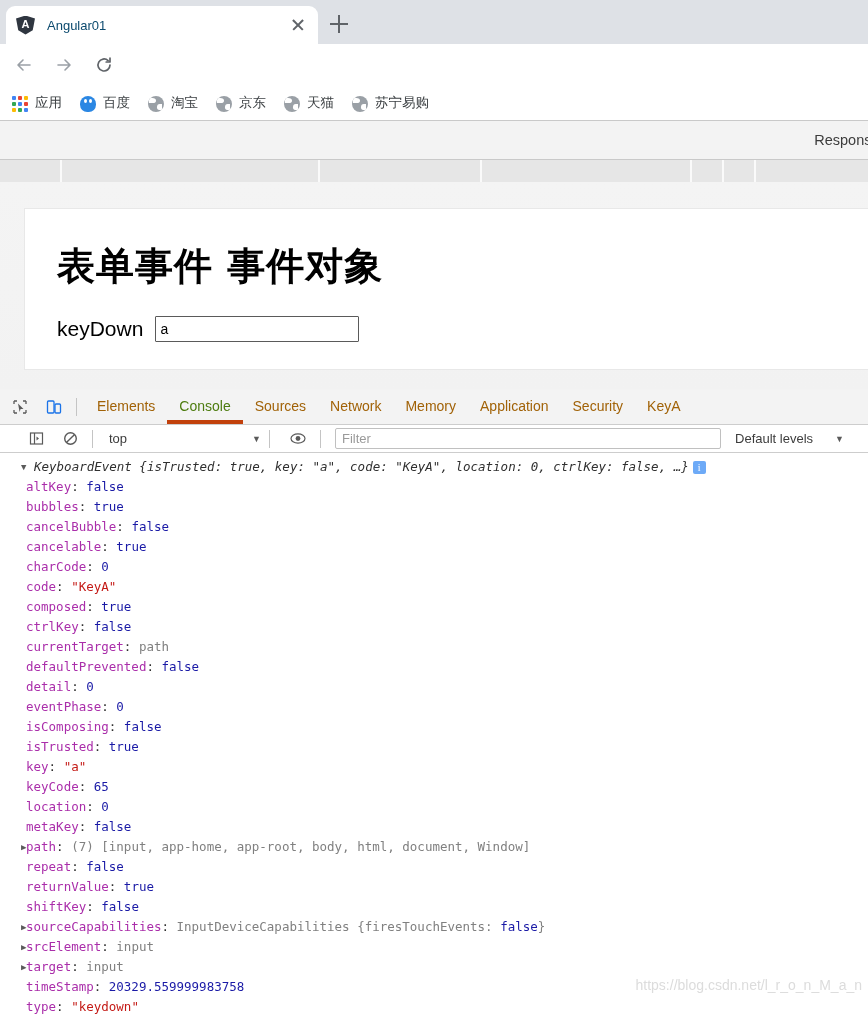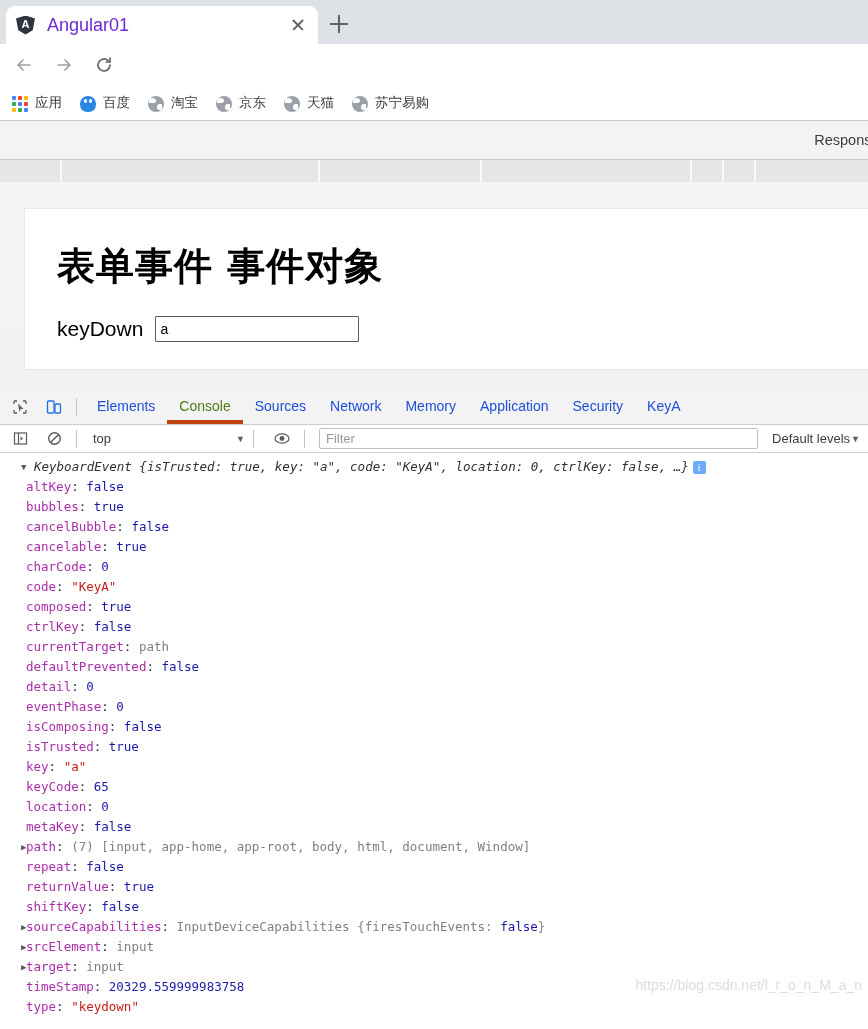--- a/index.html
+++ b/index.html
@@ -29,21 +29,21 @@
     width: 19px; height: 19px;
     background: #2f3640;
     clip-path: polygon(50% 0%, 100% 16%, 88% 78%, 50% 100%, 12% 78%, 0% 16%);
     display: flex; align-items: center; justify-content: center;
   }
   .tab-favicon .shield span {
     color: #fff; font-size: 11px; font-weight: bold; line-height: 1;
     font-family: "Liberation Sans", sans-serif; margin-top: -1px;
   }
   .tab-title {
-    font-size: 18px; color: #6d28d9; white-space: nowrap; overflow: hidden;
+    font-size: 13px; color: #0c4a6e; white-space: nowrap; overflow: hidden;
     flex: 1;
   }
   .tab-close {
     width: 20px; height: 20px; flex: 0 0 20px;
     position: relative; cursor: pointer;
   }
   .tab-close::before, .tab-close::after {
     content: ''; position: absolute; top: 9px; left: 3px;
     width: 14px; height: 1.6px; background: #5f6368;
   }
@@ -175,46 +175,46 @@
     display: flex; align-items: center; box-sizing: border-box;
     background: #f3f3f3;
   }
   .dt-icon-btn {
     width: 28px; height: 28px; margin-left: 6px; position: relative;
     display: flex; align-items: center; justify-content: center; cursor: pointer;
     flex: 0 0 28px;
   }
   .dt-sep { width: 1px; height: 18px; background: #c4c4c4; margin: 0 8px; flex: 0 0 1px; }
   .dt-tab {
-    font-size: 14px; color: #1d4ed8; padding: 0 12px; height: 35px;
+    font-size: 14px; color: #a16207; padding: 0 12px; height: 35px;
     line-height: 35px; white-space: nowrap; cursor: pointer; box-sizing: border-box;
   }
   .dt-tab.active { color: #4d7c0f; border-bottom: 4px solid #c2410c; }
 
   .dt-console-bar {
     height: 28px; border-bottom: 1px solid #cdcdcd;
     display: flex; align-items: center; background: #fff;
-    box-sizing: border-box; padding: 0 0;
+    box-sizing: border-box; padding: 0 16px;
   }
   .ctx-select {
     display: flex; align-items: center; width: 160px; height: 20px;
     padding-left: 8px; box-sizing: border-box; cursor: pointer;
   }
   .ctx-select .ctx-name { font-size: 13px; color: #3c3c3c; flex: 1; }
   .caret { font-size: 9px; color: #5a5a5a; }
   .filter-input {
     flex: 1; height: 21px; border: 1px solid #c0c0c0; border-radius: 2px;
     font-size: 13px; padding: 0 6px; box-sizing: border-box; color: #333;
     font-family: "Liberation Sans", sans-serif; background: #fff; outline: none;
     margin: 0 6px;
   }
   .filter-input::placeholder { color: #9a9a9a; }
   .levels {
     font-size: 13px; color: #3c3c3c; white-space: nowrap; padding: 0 8px;
-    cursor: pointer; display: flex; align-items: center; gap: 1px;
+    cursor: pointer; display: flex; align-items: center; gap: 22px;
   }
 
   .console-out {
     position: relative; height: 566px; overflow: hidden;
     font-family: "DejaVu Sans Mono", monospace; font-size: 12.5px;
     padding-top: 4px; box-sizing: border-box;
   }
   .c-line { height: 20px; line-height: 20px; white-space: nowrap; padding-left: 26px;
             position: relative; }
   .c-line.head { padding-left: 34px; }

